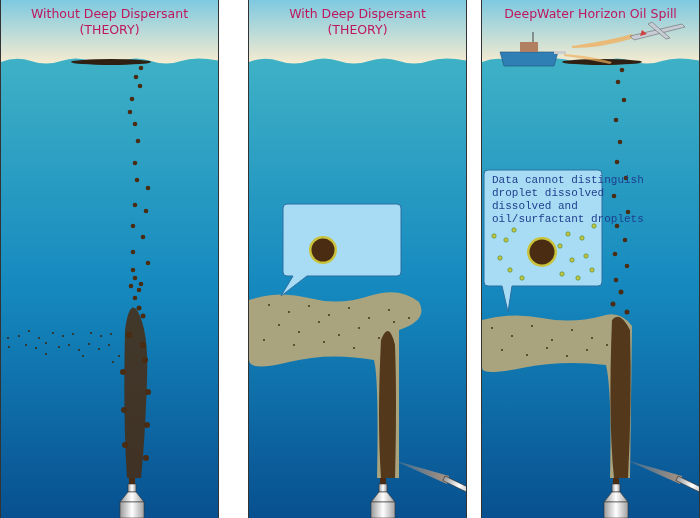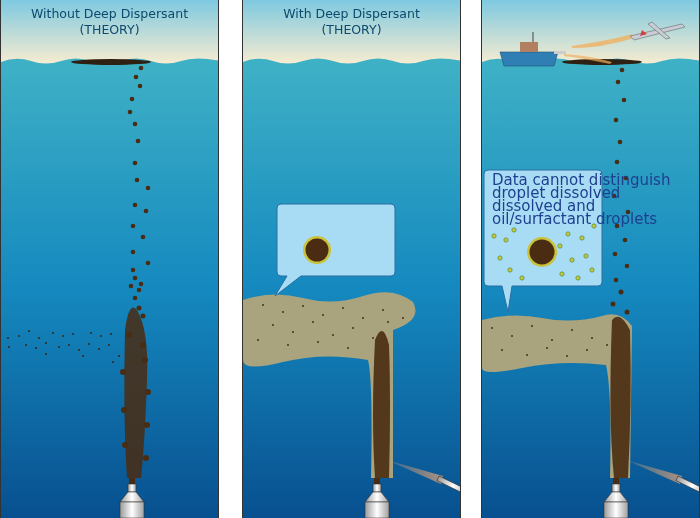--- a/index.html
+++ b/index.html
@@ -1,22 +1,22 @@
 <!DOCTYPE html>
 <html><head>
 <meta charset="utf-8">
 <style>
   html,body{margin:0;padding:0;background:#fff;}
   body{width:700px;height:518px;position:relative;overflow:hidden;font-family:"DejaVu Sans",sans-serif;}
   .panel{position:absolute;top:0;width:219px;height:518px;overflow:hidden;border-right:1px solid #333;border-left:1px solid #333;box-sizing:border-box;}
   .panel svg{position:absolute;left:0;top:0;}
-  .title{position:absolute;left:0;right:0;text-align:center;font-size:12.5px;line-height:15px;color:#0c4a6e;z-index:5;}
+  .title{position:absolute;left:0;right:0;text-align:center;font-size:12.5px;line-height:15px;color:#be185d;z-index:5;}
   .t1{top:6px;}
   .t2{top:22px;}
-  .bubble-text{position:absolute;color:#1e3f8f;font-size:15px;line-height:13px;z-index:6;}
+  .bubble-text{position:absolute;color:#1e3f8f;font-size:11px;line-height:13px;z-index:6;font-family:Liberation Mono, monospace;}
 </style>
 </head>
 <body>
 
 <div class="panel" style="left:0;">
   <svg width="219" height="518">
     <defs>
       <linearGradient id="sky" x1="0" y1="0" x2="0" y2="1">
         <stop offset="0" stop-color="#7ec9e0"></stop>
           <stop offset="1" stop-color="#f7ecd0"></stop>
@@ -103,21 +103,21 @@
       <rect x="128" y="478" width="6" height="6" fill="#4a2c12"></rect>
       <rect x="127" y="484" width="8" height="8" fill="url(#bottle)" stroke="#333" stroke-width="0.6"></rect>
       <path d="M127 492 L135 492 L143 502 L119 502Z" fill="url(#bottle)" stroke="#333" stroke-width="0.6"></path>
       <rect x="119" y="502" width="24" height="16" fill="url(#bottle)" stroke="#333" stroke-width="0.6"></rect>
     </g>
   </svg>
   <div class="title t1">Without Deep Dispersant</div>
   <div class="title t2">(THEORY)</div>
 </div>
 
-<div class="panel" style="left:242px;">
+<div class="panel" style="left:248px;">
   <svg width="219" height="518">
     <defs>
       <linearGradient id="sky2" x1="0" y1="0" x2="0" y2="1">
         <stop offset="0" stop-color="#7ec9e0"></stop>
           <stop offset="1" stop-color="#f7ecd0"></stop>
       </linearGradient>
       <linearGradient id="water2" x1="0" y1="0" x2="0" y2="1">
         <stop offset="0" stop-color="#3fb1c6"></stop>
           <stop offset="0.5" stop-color="#1589bf"></stop>
           <stop offset="1" stop-color="#08508f"></stop>
@@ -281,19 +281,20 @@
           <circle cx="112" cy="226" r="2.2"></circle>
         <circle cx="90" cy="260" r="2.2"></circle>
           <circle cx="104" cy="256" r="2.2"></circle>
           <circle cx="80" cy="274" r="2.2"></circle>
         <circle cx="96" cy="278" r="2.2"></circle>
           <circle cx="110" cy="270" r="2.2"></circle>
           <circle cx="78" cy="246" r="2.2"></circle>
       </g>
     </g>
   </svg>
+  <div class="title t1">DeepWater Horizon Oil Spill</div>
   <div class="bubble-text" style="left:10px;top:174px;">
     <div>Data cannot distinguish</div>
     <div>droplet dissolved</div>
     <div>dissolved and</div>
     <div>oil/surfactant droplets</div>
   </div>
 </div>
 
 </body></html>

